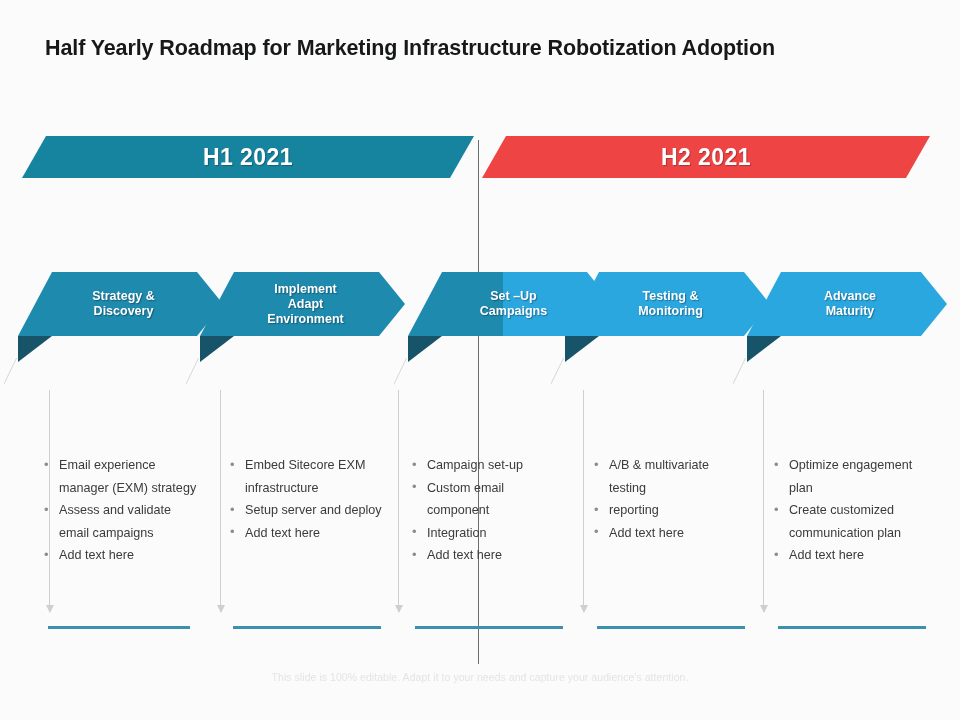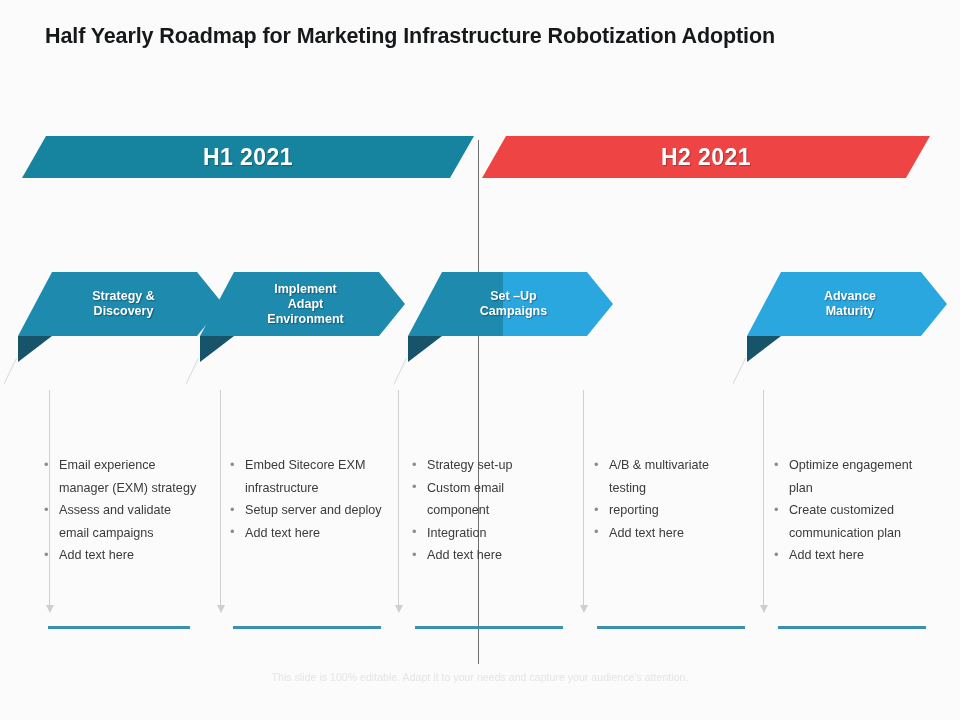--- a/index.html
+++ b/index.html
@@ -7,21 +7,21 @@
     width:960px;height:720px;
     background:#fafafa;
     font-family:"Liberation Sans",sans-serif;
     overflow:hidden;
     position:relative;
   }
   #slide{position:absolute;inset:0;background:#fbfbfb;}
 
   
   .title{
-    position:absolute;left:45px;top:24px;
+    position:absolute;left:45px;top:36px;
     font-size:21.5px;font-weight:bold;color:#16181a;
     letter-spacing:-0.1px;white-space:nowrap;
   }
 
   
   .banner{
     position:absolute;top:136px;height:42px;
     display:flex;align-items:center;justify-content:center;
     color:#ffffff;font-weight:bold;font-size:23px;
     letter-spacing:0.4px;
@@ -175,28 +175,37 @@
     <div class="chev-label">
       <span>Set –Up</span>
       <span>Campaigns</span>
     </div>
     <div class="fold"></div>
     <div class="fold-shadow"></div>
   </div>
   <div class="conn" style="left:398px;top:390px;height:222px;"></div>
   <div class="col" style="left:410px;width:150px;">
     <ul>
-      <li>Strategy set-up</li>
+      <li>Campaign set-up</li>
       <li>Custom email component</li>
       <li>Integration</li>
       <li>Add text here</li>
     </ul>
   </div>
   <div class="rule" style="left:415px;top:626px;width:148px;"></div>
 
+  <div class="chev-wrap" style="left:565px;width:205px;">
+    <div class="chev light"></div>
+    <div class="chev-label">
+      <span>Testing &amp;</span>
+      <span>Monitoring</span>
+    </div>
+    <div class="fold"></div>
+    <div class="fold-shadow"></div>
+  </div>
   <div class="conn" style="left:583px;top:390px;height:222px;"></div>
   <div class="col" style="left:592px;width:155px;">
     <ul>
       <li>A/B &amp; multivariate testing</li>
       <li>reporting</li>
       <li>Add text here</li>
     </ul>
   </div>
   <div class="rule" style="left:597px;top:626px;width:148px;"></div>
 

